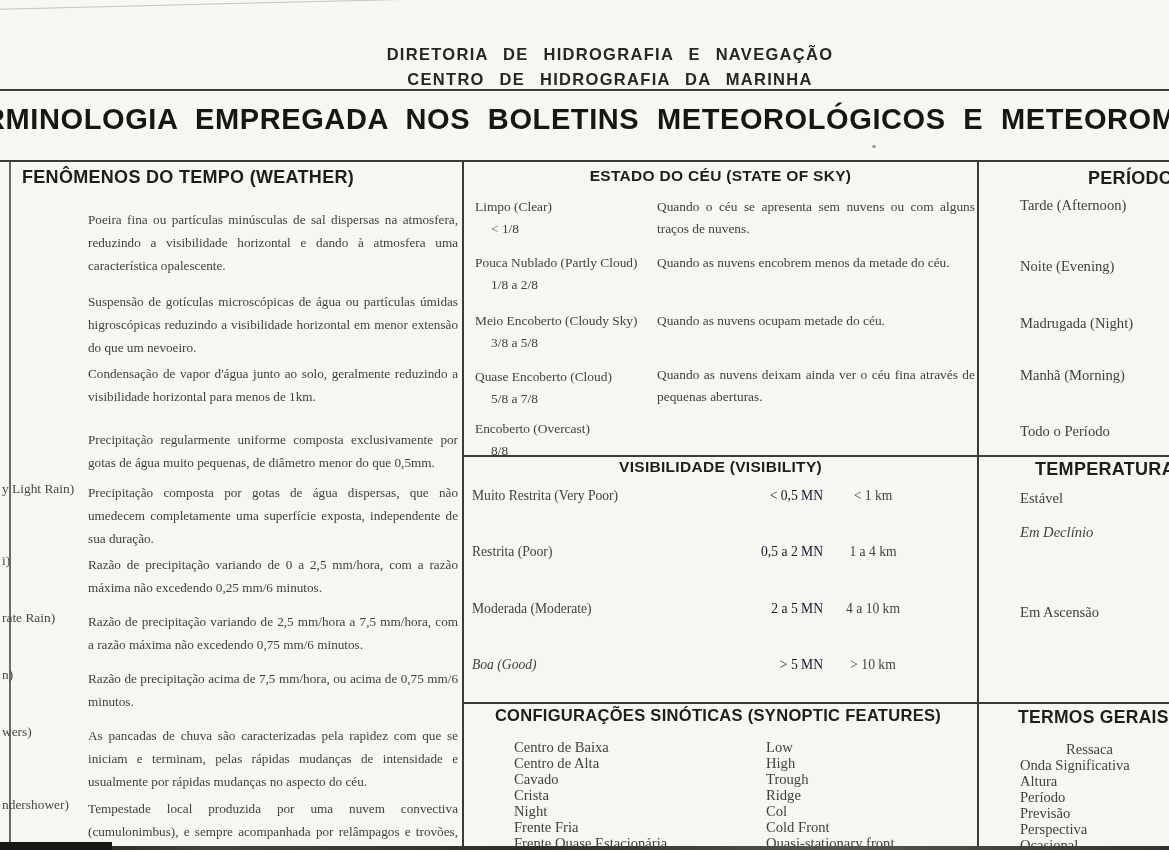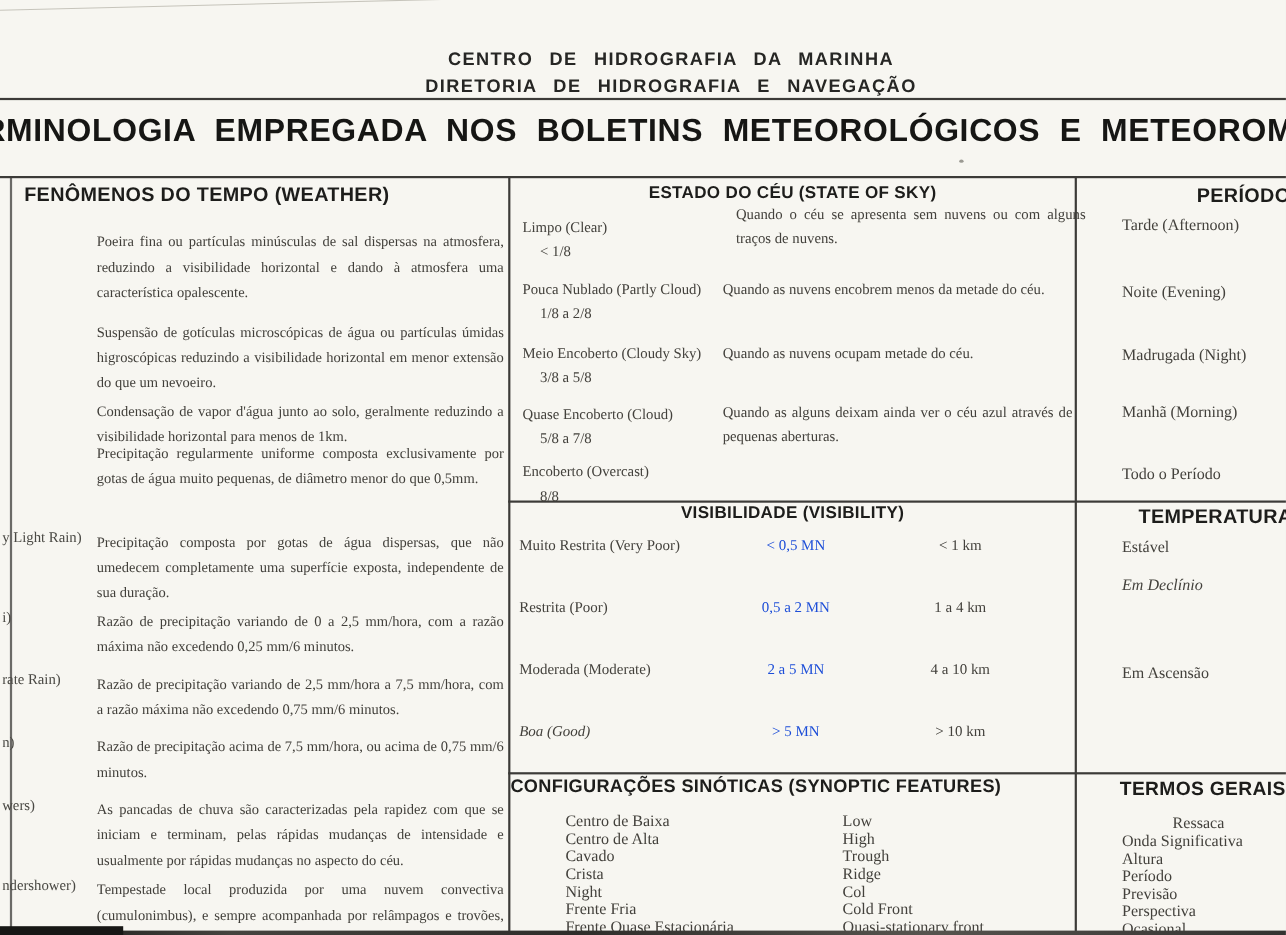--- a/index.html
+++ b/index.html
@@ -24,21 +24,21 @@
   .sec-heading{position:absolute;letter-spacing:0.3px;white-space:nowrap;}
   
   .w-entry-label{position:absolute;left:2px;width:84px;font-size:13.4px;color:#4a4944;white-space:nowrap;overflow:hidden;}
   .w-entry-text{position:absolute;left:88px;width:370px;font-size:13.2px;line-height:23px;text-align:justify;color:#413f3a;}
   
   .sky-term{position:absolute;left:475px;width:180px;font-size:13.4px;line-height:22px;color:#43413c;}
   .sky-frac{padding-left:16px;}
   .sky-def{position:absolute;left:657px;width:318px;font-size:13.4px;line-height:22px;text-align:justify;color:#43413c;}
   
   .vis-term{position:absolute;left:472px;width:210px;font-size:13.6px;color:#43413c;}
-  .vis-mn{position:absolute;left:641px;width:165px;text-align:center;font-size:13.6px;color:#1d4ed8;}
+  .vis-mn{position:absolute;left:658px;width:165px;text-align:right;font-size:13.6px;color:#0f172a;}
   .vis-km{position:absolute;left:812px;width:122px;text-align:center;font-size:13.6px;color:#43413c;}
   
   .syn-pt{position:absolute;left:514px;width:240px;font-size:14.6px;color:#43413c;}
   .syn-en{position:absolute;left:766px;width:210px;font-size:14.6px;color:#43413c;}
   
   .right-item{position:absolute;left:1020px;width:150px;font-size:14.6px;color:#43413c;white-space:nowrap;}
   
   .scan-diagonal{position:absolute;top:9px;left:-8px;width:440px;height:1px;background:#c6c4bb;transform:rotate(-1.4deg);transform-origin:0 0;}
   .scan-dot{position:absolute;top:145px;left:872px;width:4px;height:3px;background:#9b9a93;border-radius:50%;}
   .scan-bottom{position:absolute;left:0;bottom:0;width:1169px;height:4px;
@@ -47,22 +47,22 @@
 </style>
 </head>
 <body>
 
 <div class="page">
 
   <div class="scan-diagonal"></div>
   <div class="scan-dot"></div>
 
   <div class="org-header">
+    <div class="sans org-line">DIRETORIA  DE  HIDROGRAFIA  E  NAVEGAÇÃO</div>
     <div class="sans org-line">CENTRO  DE  HIDROGRAFIA  DA  MARINHA</div>
-    <div class="sans org-line">DIRETORIA  DE  HIDROGRAFIA  E  NAVEGAÇÃO</div>
   </div>
 
   <div class="hline" style="top:89px;left:0;width:1169px;height:2px;"></div>
 
   <div class="sans doc-title">RMINOLOGIA EMPREGADA NOS BOLETINS METEOROLÓGICOS E METEOROMARINH</div>
 
   <div class="hline" style="top:160px;left:0;width:1169px;height:2px;"></div>
   <div class="vline" style="top:160px;left:9px;width:2px;height:690px;opacity:.75;"></div>
   <div class="vline" style="top:160px;left:462px;width:2px;height:690px;"></div>
   <div class="vline" style="top:160px;left:977px;width:2px;height:690px;"></div>
@@ -74,21 +74,21 @@
   <div class="w-entry-label" style="top:208px;"></div>
   <div class="w-entry-text" style="top:208px;">Poeira fina ou partículas minúsculas de sal dispersas na atmosfera, reduzindo a visibilidade horizontal e dando à atmosfera uma característica opalescente.</div>
 
   <div class="w-entry-label" style="top:290px;"></div>
   <div class="w-entry-text" style="top:290px;">Suspensão de gotículas microscópicas de água ou partículas úmidas higroscópicas reduzindo a visibilidade horizontal em menor extensão do que um nevoeiro.</div>
 
   <div class="w-entry-label" style="top:362px;"></div>
   <div class="w-entry-text" style="top:362px;">Condensação de vapor d'água junto ao solo, geralmente reduzindo a visibilidade horizontal para menos de 1km.</div>
 
   <div class="w-entry-label" style="top:422px;"></div>
-  <div class="w-entry-text" style="top:400px;">Precipitação regularmente uniforme composta exclusivamente por gotas de água muito pequenas, de diâmetro menor do que 0,5mm.</div>
+  <div class="w-entry-text" style="top:428px;">Precipitação regularmente uniforme composta exclusivamente por gotas de água muito pequenas, de diâmetro menor do que 0,5mm.</div>
 
   <div class="w-entry-label" style="top:481px;">y Light Rain)</div>
   <div class="w-entry-text" style="top:481px;">Precipitação composta por gotas de água dispersas, que não umedecem completamente uma superfície exposta, independente de sua duração.</div>
 
   <div class="w-entry-label" style="top:553px;">i)</div>
   <div class="w-entry-text" style="top:553px;">Razão de precipitação variando de 0 a 2,5 mm/hora, com a razão máxima não excedendo 0,25 mm/6 minutos.</div>
 
   <div class="w-entry-label" style="top:610px;">rate Rain)</div>
   <div class="w-entry-text" style="top:610px;">Razão de precipitação variando de 2,5 mm/hora a 7,5 mm/hora, com a razão máxima não excedendo 0,75 mm/6 minutos.</div>
 
@@ -100,39 +100,39 @@
 
   <div class="w-entry-label" style="top:797px;">ndershower)</div>
   <div class="w-entry-text" style="top:797px;">Tempestade local produzida por uma nuvem convectiva (cumulonimbus), e sempre acompanhada por relâmpagos e trovões, usualmente com fortes rajadas de vento, chuva forte, e algumas</div>
 
   <div class="sans sec-heading" style="top:167px;left:464px;width:513px;text-align:center;font-size:15.5px;">ESTADO DO CÉU (STATE OF SKY)</div>
 
   <div class="sky-term" style="top:196px;">
     <div>Limpo (Clear)</div>
     <div class="sky-frac">&lt; 1/8</div>
   </div>
-  <div class="sky-def" style="top:184px;margin-left:12px;">Quando o céu se apresenta sem nuvens ou com alguns traços de nuvens.</div>
+  <div class="sky-def" style="top:196px;">Quando o céu se apresenta sem nuvens ou com alguns traços de nuvens.</div>
 
   <div class="sky-term" style="top:252px;">
     <div>Pouca Nublado (Partly Cloud)</div>
     <div class="sky-frac">1/8 a 2/8</div>
   </div>
   <div class="sky-def" style="top:252px;">Quando as nuvens encobrem menos da metade do céu.</div>
 
   <div class="sky-term" style="top:310px;">
     <div>Meio Encoberto (Cloudy Sky)</div>
     <div class="sky-frac">3/8 a 5/8</div>
   </div>
   <div class="sky-def" style="top:310px;">Quando as nuvens ocupam metade do céu.</div>
 
   <div class="sky-term" style="top:366px;">
     <div>Quase Encoberto (Cloud)</div>
     <div class="sky-frac">5/8 a 7/8</div>
   </div>
-  <div class="sky-def" style="top:364px;">Quando as alguns deixam ainda ver o céu azul através de pequenas aberturas.</div>
+  <div class="sky-def" style="top:364px;">Quando as nuvens deixam ainda ver o céu fina através de pequenas aberturas.</div>
 
   <div class="sky-term" style="top:418px;">
     <div>Encoberto (Overcast)</div>
     <div class="sky-frac">8/8</div>
   </div>
 
   <div class="sans sec-heading" style="top:458px;left:464px;width:513px;text-align:center;font-size:15.5px;">VISIBILIDADE (VISIBILITY)</div>
 
   <div class="vis-term" style="top:488px;">Muito Restrita (Very Poor)</div>
   <div class="vis-mn" style="top:488px;">&lt; 0,5 MN</div>
@@ -143,21 +143,21 @@
   <div class="vis-km" style="top:544px;">1 a 4 km</div>
 
   <div class="vis-term" style="top:601px;">Moderada (Moderate)</div>
   <div class="vis-mn" style="top:601px;">2 a 5 MN</div>
   <div class="vis-km" style="top:601px;">4 a 10 km</div>
 
   <div class="vis-term" style="top:657px;font-style:italic;">Boa (Good)</div>
   <div class="vis-mn" style="top:657px;">&gt; 5 MN</div>
   <div class="vis-km" style="top:657px;">&gt; 10 km</div>
 
-  <div class="sans sec-heading" style="top:706px;left:464px;width:508px;font-size:16.5px;">CONFIGURAÇÕES SINÓTICAS (SYNOPTIC FEATURES)</div>
+  <div class="sans sec-heading" style="top:706px;left:464px;width:508px;text-align:center;font-size:16.5px;">CONFIGURAÇÕES SINÓTICAS (SYNOPTIC FEATURES)</div>
 
   <div class="syn-pt" style="top:739px;">Centro de Baixa</div>
   <div class="syn-en" style="top:739px;">Low</div>
   <div class="syn-pt" style="top:755px;">Centro de Alta</div>
   <div class="syn-en" style="top:755px;">High</div>
   <div class="syn-pt" style="top:771px;">Cavado</div>
   <div class="syn-en" style="top:771px;">Trough</div>
   <div class="syn-pt" style="top:787px;">Crista</div>
   <div class="syn-en" style="top:787px;">Ridge</div>
   <div class="syn-pt" style="top:803px;">Night</div>

